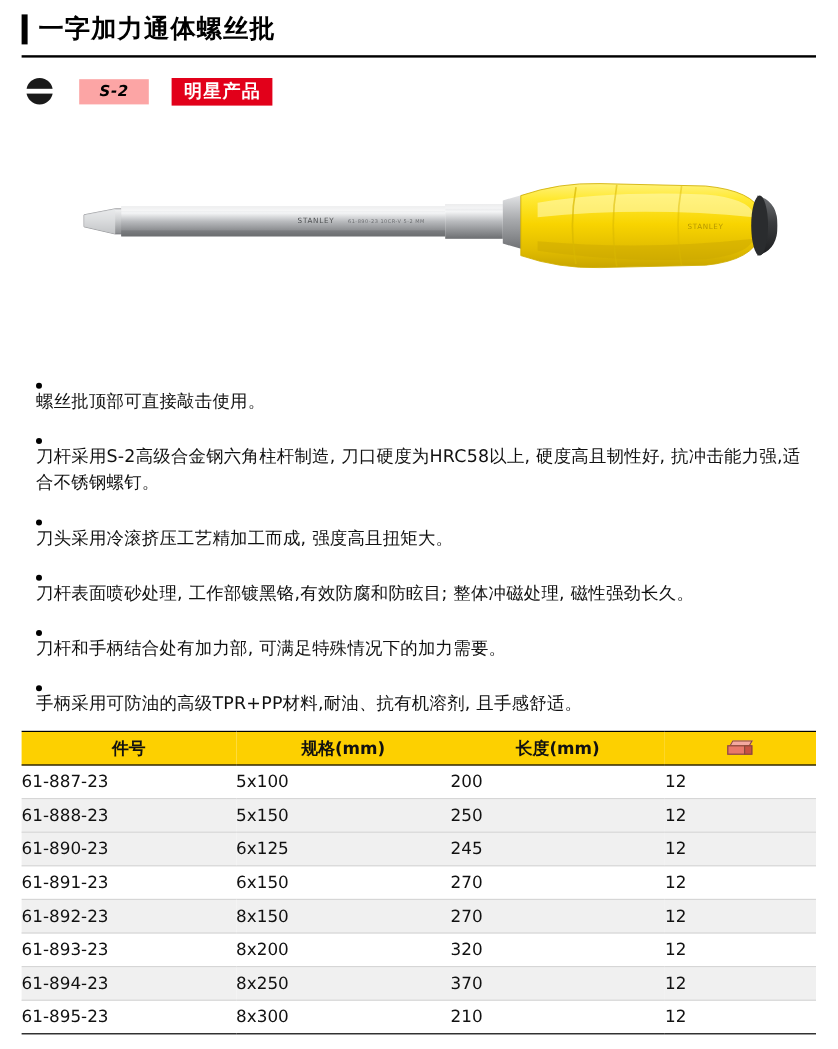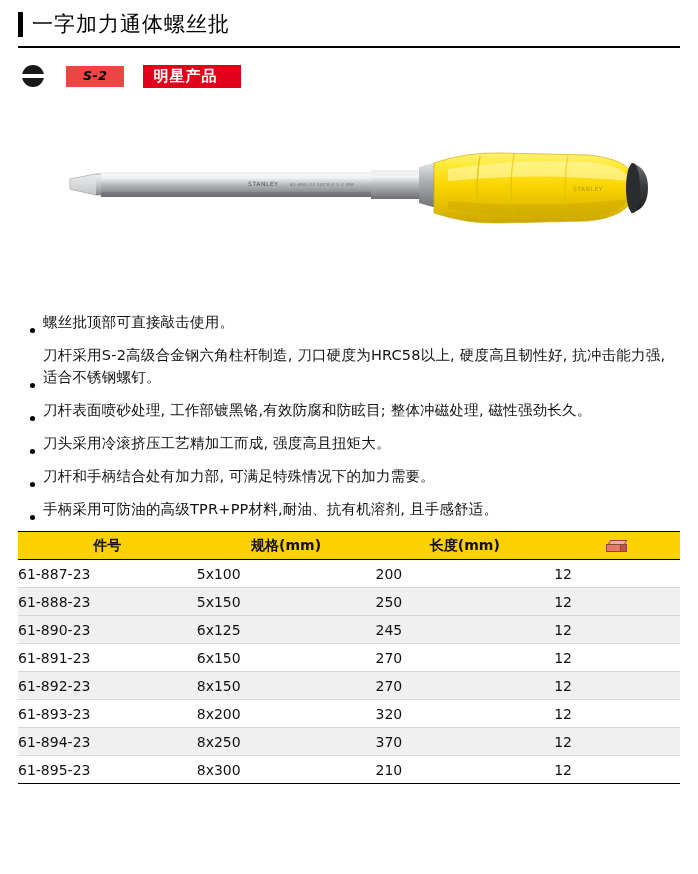--- a/index.html
+++ b/index.html
@@ -29,21 +29,21 @@
     margin-top: 12px;
   }
   .title-bar {
     width: 5px;
     height: 25px;
     background: #000000;
     margin-right: 9px;
   }
   .title-text {
     font-size: 21px;
-    font-weight: normal;
+    font-weight: bold;
     letter-spacing: 1px;
     color: #000000;
     line-height: 25px;
   }
   .title-rule {
     height: 2px;
     background: #000000;
     margin-top: 9px;
   }
 
@@ -71,36 +71,36 @@
   }
   .slot-icon .slit {
     position: absolute;
     left: 0;
     top: 9px;
     width: 30px;
     height: 4px;
     background: #ffffff;
   }
   .badge-s2 {
-    background: #ef4444;
+    background: #fca5a5;
     color: #000000;
     font-size: 12.5px;
     font-weight: bold;
     font-style: italic;
     padding: 3px 17px 4px 17px;
     line-height: 14px;
     margin-right: 19px;
     letter-spacing: 0.5px;
   }
   .badge-star {
     background: #e2001a;
     color: #ffffff;
     font-size: 15px;
     font-weight: bold;
-    padding: 2px 24px 3px 10px;
+    padding: 2px 10px 3px 10px;
     line-height: 18px;
     letter-spacing: 1px;
   }
 
   
   .product-area {
     position: relative;
     height: 208px;
     margin-top: 12px;
   }
@@ -112,22 +112,23 @@
     height: 105px;
   }
 
   
   .features {
     margin-top: 4px;
     padding: 0 10px 0 12px;
   }
   .feature {
     display: flex;
-    align-items: flex-end;
+    align-items: flex-start;
     margin-bottom: 11px;
+    flex-direction: column;
   }
   .dot {
     flex: 0 0 auto;
     width: 5px;
     height: 5px;
     border-radius: 50%;
     background: #000000;
     margin-top: 8px;
     margin-right: 8px;
   }
@@ -289,25 +290,25 @@
     <div class="feature">
       <div class="dot"></div>
       <div class="feature-text">螺丝批顶部可直接敲击使用。</div>
     </div>
     <div class="feature">
       <div class="dot"></div>
       <div class="feature-text">刀杆采用S-2高级合金钢六角柱杆制造, 刀口硬度为HRC58以上, 硬度高且韧性好, 抗冲击能力强,适合不锈钢螺钉。</div>
     </div>
     <div class="feature">
       <div class="dot"></div>
+      <div class="feature-text">刀头采用冷滚挤压工艺精加工而成, 强度高且扭矩大。</div>
+    </div>
+    <div class="feature">
+      <div class="dot"></div>
       <div class="feature-text">刀杆表面喷砂处理, 工作部镀黑铬,有效防腐和防眩目; 整体冲磁处理, 磁性强劲长久。</div>
-    </div>
-    <div class="feature">
-      <div class="dot"></div>
-      <div class="feature-text">刀头采用冷滚挤压工艺精加工而成, 强度高且扭矩大。</div>
     </div>
     <div class="feature">
       <div class="dot"></div>
       <div class="feature-text">刀杆和手柄结合处有加力部, 可满足特殊情况下的加力需要。</div>
     </div>
     <div class="feature">
       <div class="dot"></div>
       <div class="feature-text">手柄采用可防油的高级TPR+PP材料,耐油、抗有机溶剂, 且手感舒适。</div>
     </div>
   </div>

